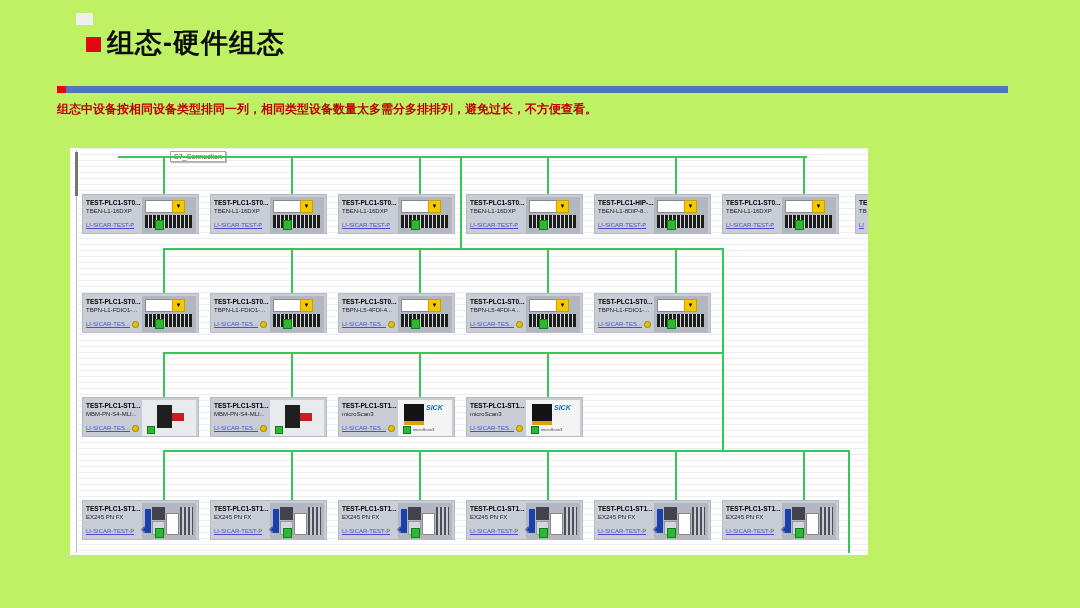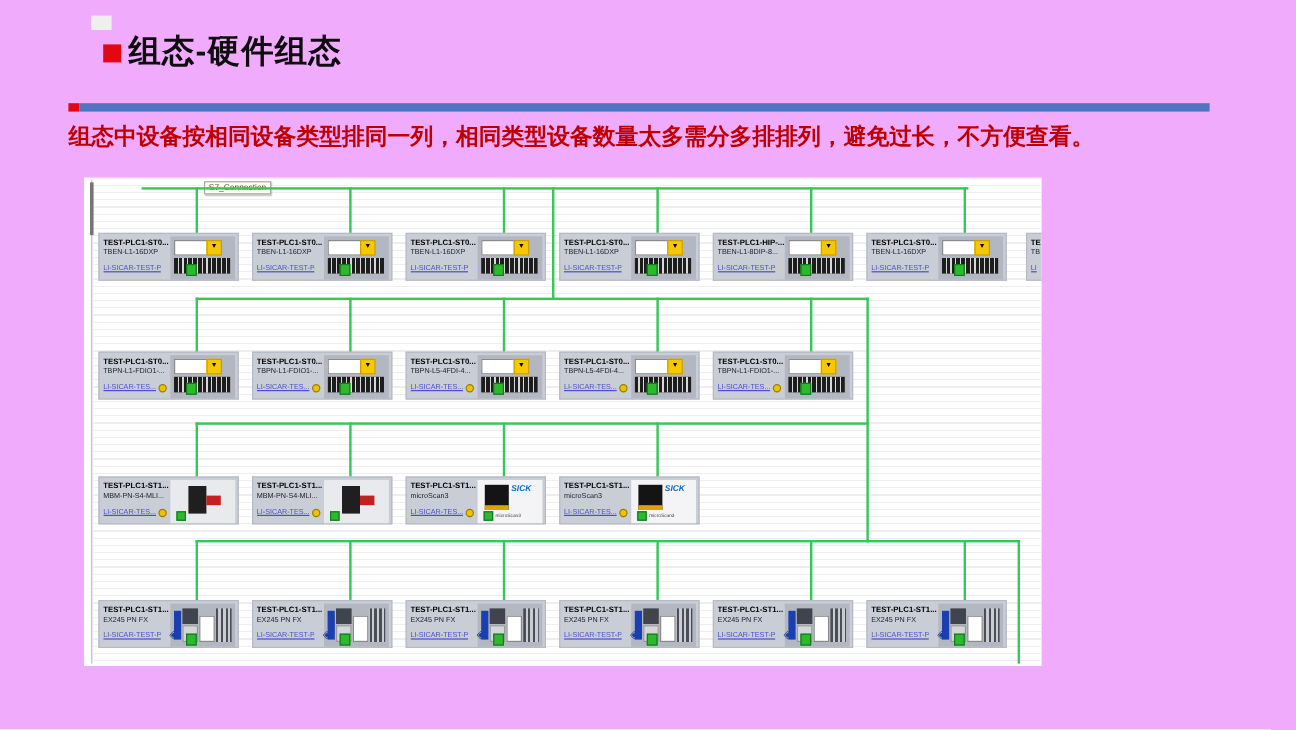--- a/index.html
+++ b/index.html
@@ -1,25 +1,25 @@
 <!DOCTYPE html>
 <html><head>
 <meta charset="utf-8">
 <style>
   html,body{margin:0;padding:0;background:#ffffff;}
-  #slide{position:relative;width:1080px;height:608px;background:#f0abfc;overflow:hidden;
+  #slide{position:relative;width:1080px;height:608px;background:#bef264;overflow:hidden;
          font-family:"Liberation Sans",sans-serif;}
   
   #corner-mark{position:absolute;left:76px;top:13px;width:17px;height:12px;background:#efefef;}
   #title-bullet{position:absolute;left:86px;top:37px;width:15px;height:15px;background:#e30613;}
   #page-title{position:absolute;left:107px;top:25px;margin:0;font-size:27px;font-weight:bold;
               color:#0d0d0d;letter-spacing:1px;white-space:nowrap;}
   #accent-nub{position:absolute;left:57px;top:86px;width:9px;height:7px;background:#e30613;}
   #title-rule{position:absolute;left:66px;top:86px;width:942px;height:7px;background:#4f74c2;}
-  #slide-note{position:absolute;left:57px;top:101px;margin:0;font-size:19px;font-weight:bold;
+  #slide-note{position:absolute;left:57px;top:101px;margin:0;font-size:12px;font-weight:bold;
               color:#bf0000;white-space:nowrap;}
   
   #diagram{position:absolute;left:70px;top:148px;width:798px;height:407px;overflow:hidden;background:#fff;}
   #stripe-bg{position:absolute;left:8px;top:0;width:790px;height:407px;
      background:repeating-linear-gradient(180deg,#eeeef1 0 1px,transparent 1px 6px);}
   #view-edge{position:absolute;left:6px;top:2px;width:1px;height:403px;background:#bcbcbc;}
   #view-thumb{position:absolute;left:5px;top:4px;width:3px;height:44px;background:#757575;}
   .seg{position:absolute;background:#35c757;}
   #net-label{position:absolute;box-sizing:border-box;padding:1px 3px 0 3px;background:#fffef2;
      border:1px solid #a9a9a9;box-shadow:1px 1px 1px rgba(0,0,0,.25);font-size:7px;

